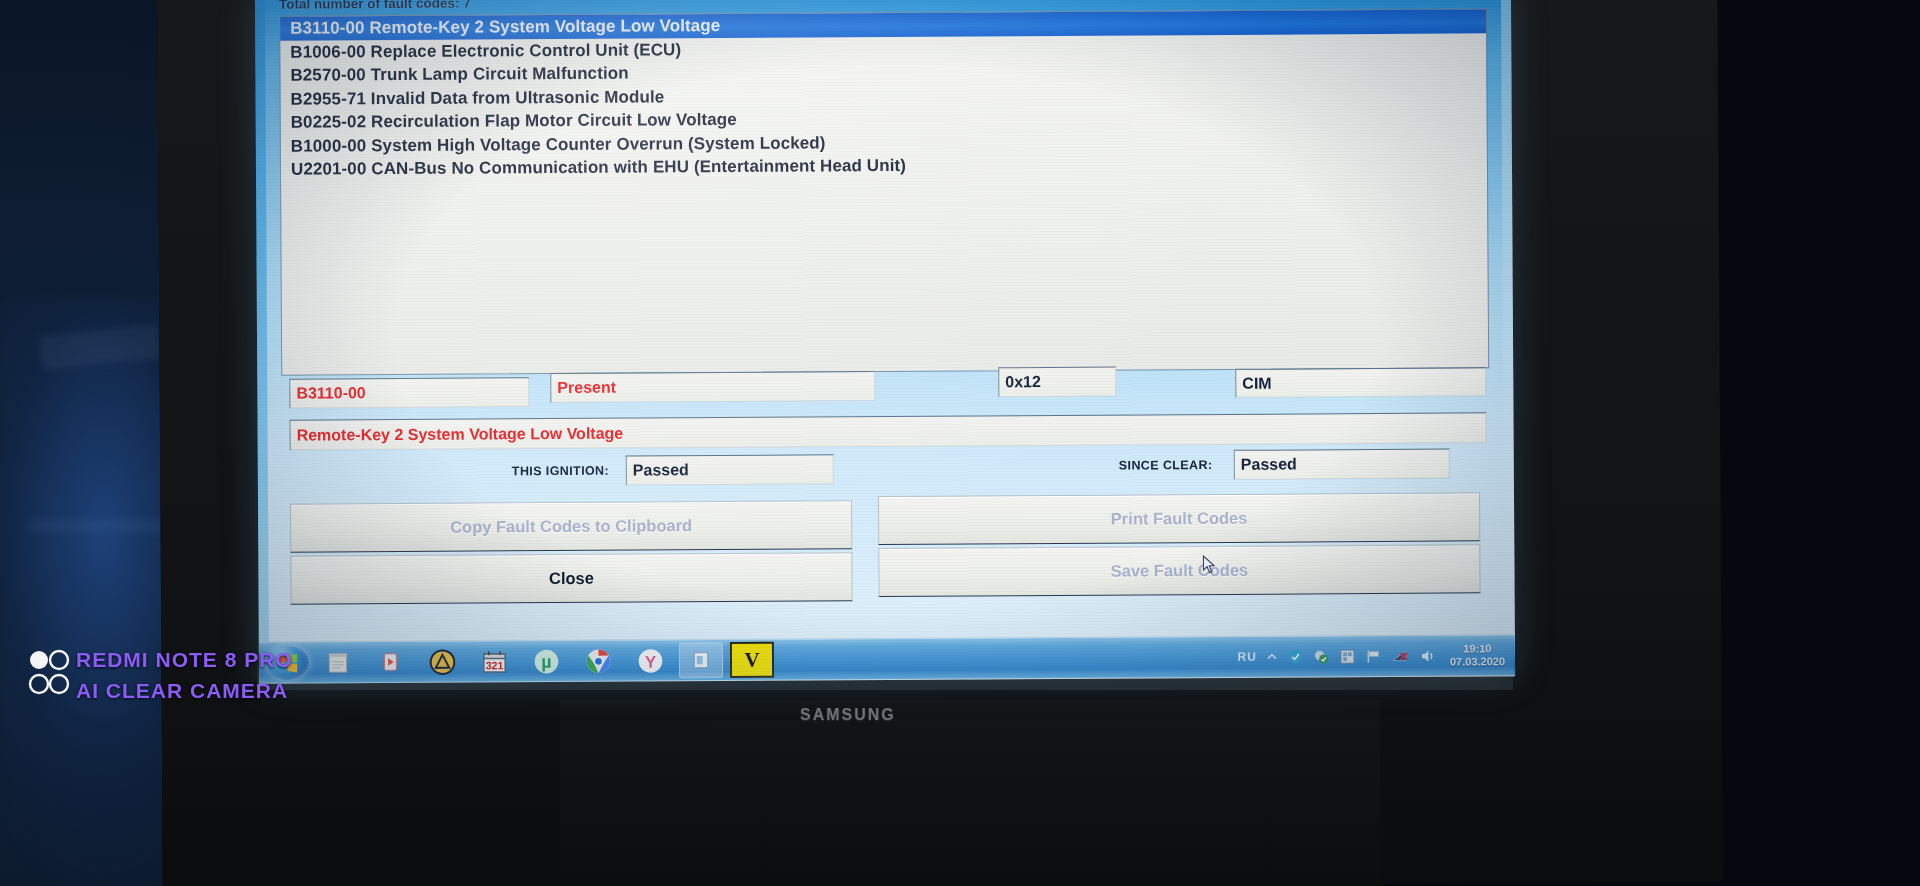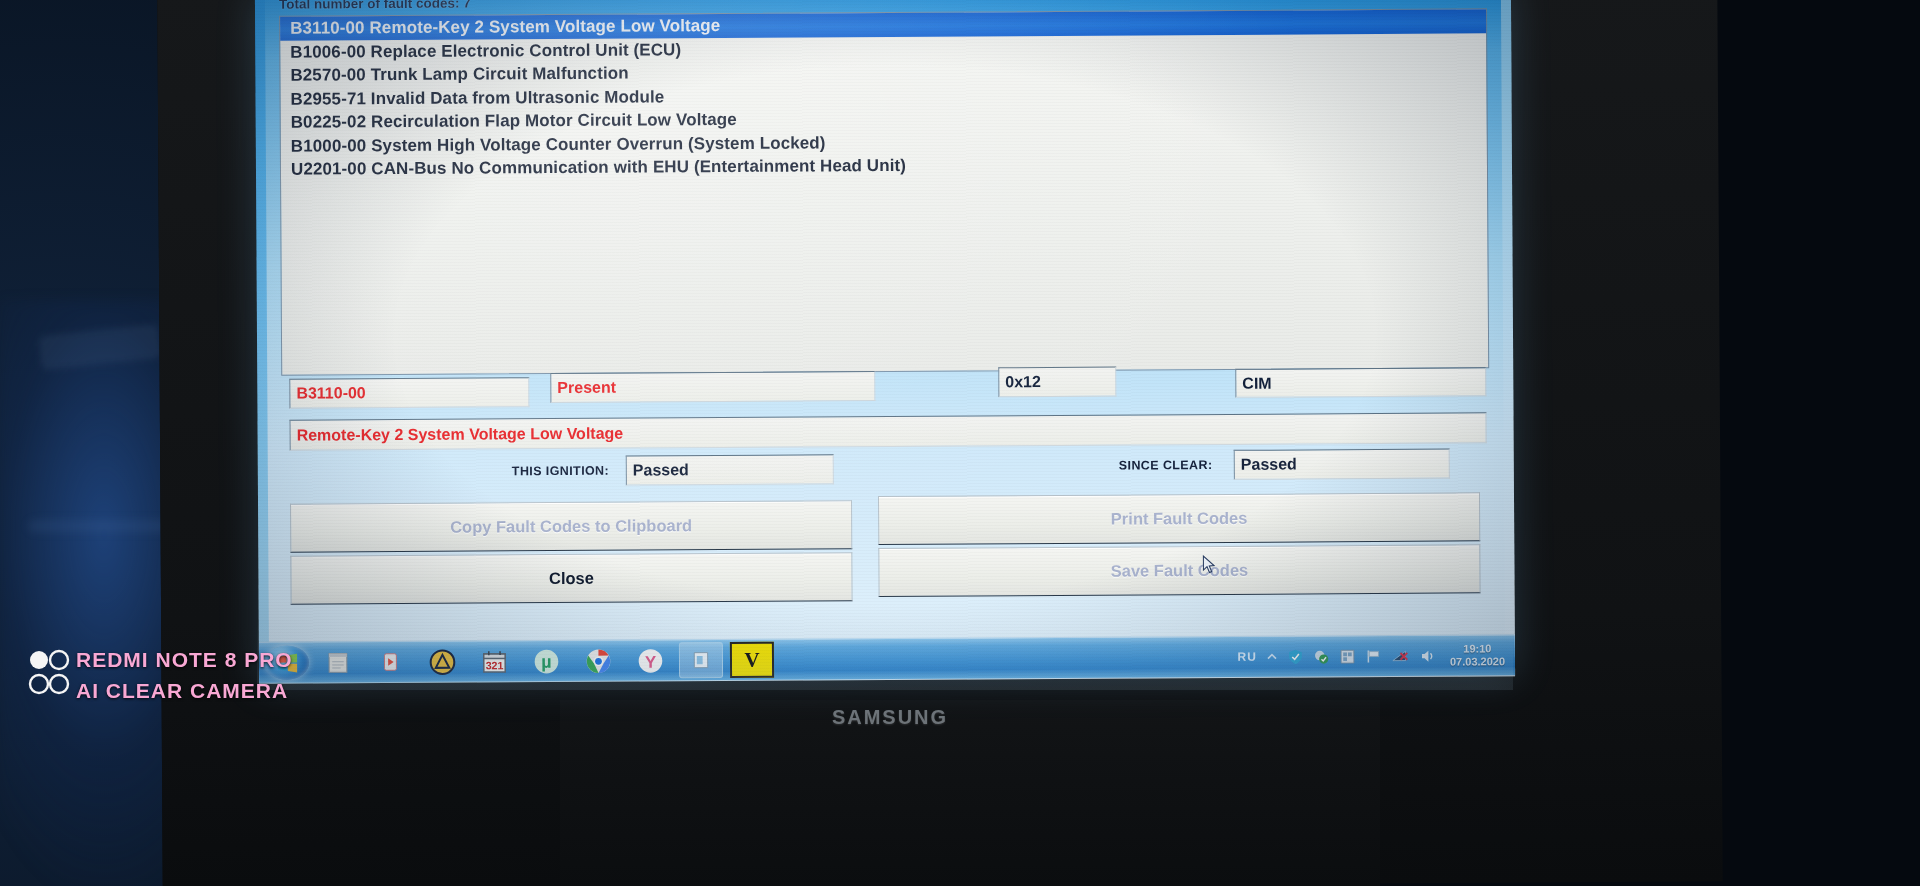--- a/index.html
+++ b/index.html
@@ -21,22 +21,22 @@
         background:rgba(90,130,180,.12);border-radius:6px;filter:blur(4px);}
 
   
   .monitor{position:absolute;left:160px;top:-14px;width:1560px;height:900px;
            background:linear-gradient(180deg,#16181a 0%,#101214 70%,#0a0c0e 100%);
            transform:rotate(-0.35deg);}
   .bezel-left{position:absolute;left:160px;top:-14px;width:100px;height:900px;
            background:linear-gradient(90deg,#0a0b0c 0%,#17191b 60%,#1d1f21 100%);transform:rotate(-0.35deg);}
   .monitor-foot{position:absolute;left:560px;top:700px;width:820px;height:190px;
            background:linear-gradient(180deg,#121416 0%,#0b0d0f 100%);}
-  .brand{position:absolute;left:800px;top:706px;width:180px;text-align:center;
-           color:#6d7378;font-size:20px;font-weight:bold;letter-spacing:2px;
+  .brand{position:absolute;left:800px;top:706px;width:180px;
+           color:#6d7378;font-size:16px;font-weight:bold;letter-spacing:2px;
            text-shadow:0 1px 2px rgba(255,255,255,.12);}
   .foot-mark{position:absolute;left:1500px;top:706px;color:#3a4045;font-size:9px;letter-spacing:1px;}
   .foot-mark2{position:absolute;left:236px;top:706px;color:#2b3033;font-size:9px;}
 
   
   .screen{position:absolute;left:257px;top:-10px;width:1256px;height:690px;
           background:linear-gradient(160deg,#1b8fe0 0%,#3fa9ea 14%,#9fd6f4 50%,#cfe9fa 78%,#e6f3fc 100%);
           transform:rotate(-0.35deg);overflow:hidden;
           box-shadow:0 0 40px rgba(120,190,240,.20);}
   .scr-glow{position:absolute;inset:0;pointer-events:none;
@@ -104,21 +104,21 @@
   .tb-item.boxed{border:1px solid #a9d3ef;background:rgba(255,255,255,.30);border-radius:3px;width:42px;}
   .tb-v{width:40px;height:32px;background:#f5e400;border:2px solid #222;
        display:flex;align-items:center;justify-content:center;
        font-size:21px;font-weight:bold;color:#111;font-family:"Liberation Serif",serif;}
   .tray{position:absolute;right:4px;top:0;height:40px;display:flex;align-items:center;gap:9px;padding-right:6px;}
   .tray .ru{color:#dbeeff;font-size:12px;font-weight:bold;letter-spacing:1px;}
   .clock{text-align:center;color:#eaf5ff;font-size:11px;line-height:13px;
        font-weight:bold;text-shadow:0 1px 1px rgba(0,0,0,.4);margin-left:4px;}
 
   
-  .wm{position:absolute;left:28px;top:644px;color:#f9a8d4;font-size:21px;
+  .wm{position:absolute;left:28px;top:644px;color:#8b5cf6;font-size:21px;
       font-weight:bold;letter-spacing:1px;line-height:31px;
       text-shadow:0 1px 3px rgba(0,0,0,.85);}
   .wm-dots{position:absolute;left:28px;top:648px;}
   .wm-txt{position:absolute;left:76px;top:644px;}
   .blurband{position:absolute;left:257px;top:620px;width:1256px;height:70px;
       pointer-events:none;background:linear-gradient(180deg,rgba(255,255,255,0) 0%,rgba(180,215,240,.10) 100%);}
 </style>
 </head>
 <body>
 

